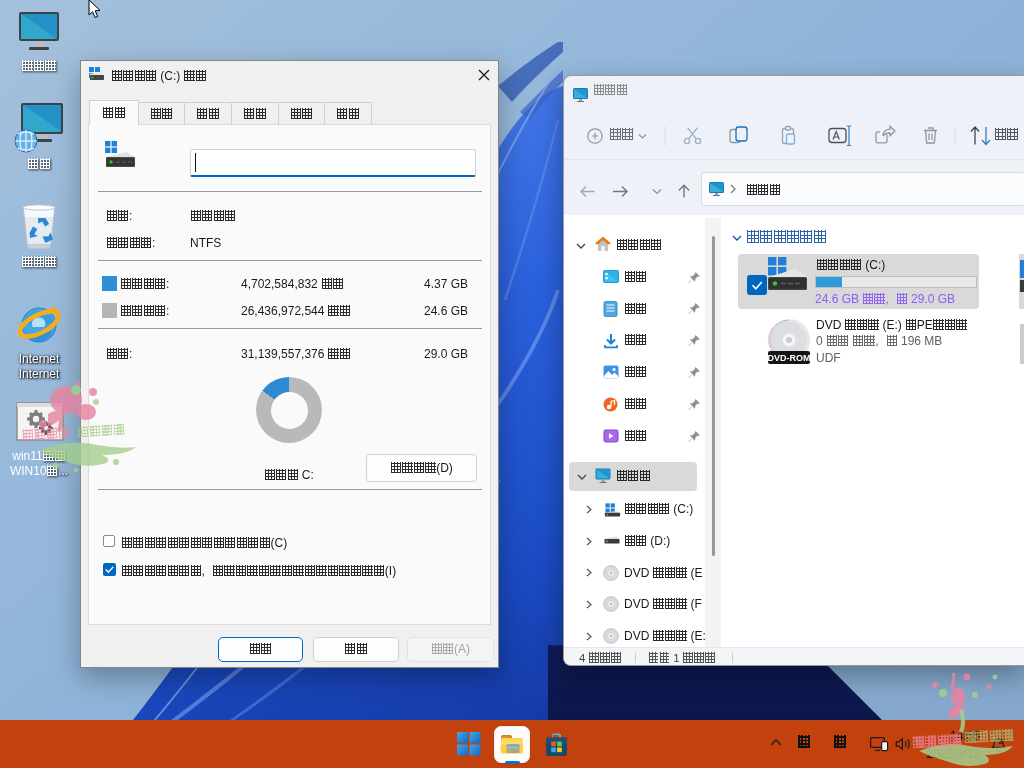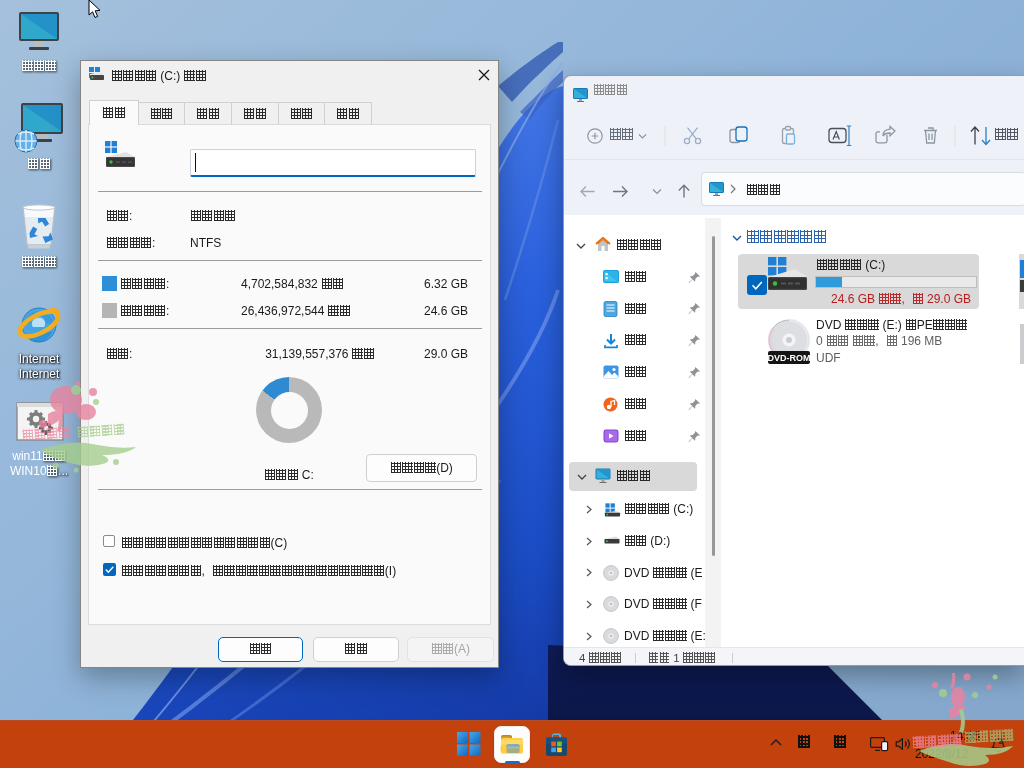--- a/index.html
+++ b/index.html
@@ -360,21 +360,21 @@
       <g fill="#585858">
           <rect x="16" y="26.6" width="5" height="1.8"></rect>
           <rect x="23" y="26.6" width="5" height="1.8"></rect>
           <rect x="30" y="26.6" width="5" height="1.8"></rect>
         </g>
     </svg>
     <div class="abs" style="left:95px;top:43px"><i class="z"></i><i class="z"></i><i class="z"></i><i class="z"></i> (C:)</div>
     <div class="abs" style="left:94px;top:61px;width:162px;height:12px;background:#e9e9e9;border:1px solid #bdbdbd">
       <div style="width:26px;height:10px;background:#2f9bdb"></div>
     </div>
-    <div class="abs" style="left:110px;top:77px;color:#b91c1c">24.6 GB <i class="z"></i><i class="z"></i><s class="fc">,</s><i class="z"></i> 29.0 GB</div>
+    <div class="abs" style="left:94px;top:77px;color:#8b5cf6">24.6 GB <i class="z"></i><i class="z"></i><s class="fc">,</s><i class="z"></i> 29.0 GB</div>
 
     <svg class="abs" style="left:46px;top:104px" width="44" height="46" viewBox="0 0 44 46">
       <circle cx="22" cy="21" r="20" fill="#dcdee1"></circle>
         <circle cx="22" cy="21" r="20" fill="none" stroke="#b5b8bc" stroke-width="1"></circle>
       <path d="M22,1 a20,20 0 0 1 14,34" fill="none" stroke="#eceef0" stroke-width="3" opacity="0.8"></path>
       <path d="M6,10 a20,20 0 0 0 4,26" fill="none" stroke="#e8c8d8" stroke-width="4" opacity="0.5"></path>
       <circle cx="22" cy="21" r="6.5" fill="#f4f5f7"></circle>
         <circle cx="22" cy="21" r="3" fill="#c9ccd1"></circle>
       <rect x="1" y="32" width="42" height="13" rx="2" fill="#141414"></rect>
       <text x="22" y="42" text-anchor="middle" font-size="9" fill="#fff" style="font-weight:bold">DVD-ROM</text>
@@ -448,29 +448,29 @@
 
   <div class="abs" style="left:25px;top:148px"><i class="z"></i><i class="z"></i>:</div>
   <div class="abs" style="left:109px;top:148px"><i class="z"></i><i class="z"></i><i class="z"></i><i class="z"></i></div>
   <div class="abs" style="left:25px;top:175px"><i class="z"></i><i class="z"></i><i class="z"></i><i class="z"></i>:</div>
   <div class="abs" style="left:109px;top:175px">NTFS</div>
   <div class="abs" style="left:17px;top:199px;width:384px;height:1px;background:#9c9c9c"></div>
 
   <div class="abs" style="left:21px;top:215px;width:15px;height:15px;background:#2e8fd8"></div>
   <div class="abs" style="left:39px;top:216px"><i class="z"></i><i class="z"></i><i class="z"></i><i class="z"></i>:</div>
   <div class="abs" style="left:160px;top:216px;width:158px;text-align:left">4,702,584,832 <i class="z"></i><i class="z"></i></div>
-  <div class="abs" style="left:330px;top:216px;width:57px;text-align:right">6.32 GB</div>
+  <div class="abs" style="left:330px;top:216px;width:57px;text-align:right">4.37 GB</div>
   <div class="abs" style="left:21px;top:242px;width:15px;height:15px;background:#b5b5b5"></div>
   <div class="abs" style="left:39px;top:243px"><i class="z"></i><i class="z"></i><i class="z"></i><i class="z"></i>:</div>
   <div class="abs" style="left:160px;top:243px;width:158px;text-align:left">26,436,972,544 <i class="z"></i><i class="z"></i></div>
   <div class="abs" style="left:330px;top:243px;width:57px;text-align:right">24.6 GB</div>
   <div class="abs" style="left:17px;top:267px;width:384px;height:1px;background:#9c9c9c"></div>
 
   <div class="abs" style="left:25px;top:286px"><i class="z"></i><i class="z"></i>:</div>
-  <div class="abs" style="left:160px;top:286px;width:158px;text-align:center">31,139,557,376 <i class="z"></i><i class="z"></i></div>
+  <div class="abs" style="left:160px;top:286px;width:158px;text-align:left">31,139,557,376 <i class="z"></i><i class="z"></i></div>
   <div class="abs" style="left:330px;top:286px;width:57px;text-align:right">29.0 GB</div>
 
   <div class="abs" style="left:175px;top:316px;width:66px;height:66px;border-radius:50%;background:conic-gradient(#b9b9b9 0 306deg,#2e8bd2 306deg 360deg)"></div>
   <div class="abs" style="left:189.5px;top:330.5px;width:37px;height:37px;border-radius:50%;background:#fafafa"></div>
 
   <div class="abs" style="left:183px;top:407px"><i class="z"></i><i class="z"></i><i class="z"></i> C:</div>
   <div class="abs" style="left:285px;top:393px;width:111px;height:28px;background:#fdfdfd;border:1px solid #d0d0d0;border-radius:4px;text-align:center;line-height:26px"><i class="z"></i><i class="z"></i><i class="z"></i><i class="z"></i>(D)</div>
   <div class="abs" style="left:17px;top:428px;width:384px;height:1px;background:#9c9c9c"></div>
 
   <div class="abs" style="left:22px;top:474px;width:12px;height:12px;background:#fff;border:1px solid #8a8a8a;border-radius:2px"></div>
@@ -535,21 +535,21 @@
       <path d="M5,13.4 h5"></path>
       <rect x="11.6" y="4.6" width="6" height="9" rx="1.4" fill="#eff2f6"></rect>
       <path d="M14.6,6.6 v0.01"></path>
     </g>
   </svg>
   <svg class="abs" style="left:895px;top:16px" width="17" height="14" viewBox="0 0 17 14">
     <path d="M1.2,4.8 h2.6 l3.6,-3.2 v10.8 l-3.6,-3.2 h-2.6 z" fill="none" stroke="#1b1b1b" stroke-width="1.2" stroke-linejoin="round"></path>
     <path d="M10.2,4.4 a4.4,4.4 0 0 1 0,5.2 M12.6,2.4 a7.6,7.6 0 0 1 0,9.2" fill="none" stroke="#1b1b1b" stroke-width="1.2"></path>
   </svg>
   <div class="abs" style="left:930px;top:8px;width:50px;text-align:right;font-size:12px;color:#111">14:55</div>
-  <div class="abs" style="left:915px;top:26px;width:65px;font-size:12px;color:#111">2022/8/12</div>
+  <div class="abs" style="left:915px;top:26px;width:65px;text-align:right;font-size:12px;color:#111">2022/8/12</div>
   <svg class="abs" style="left:990px;top:15px" width="17" height="16" viewBox="0 0 17 16">
     <g fill="none" stroke="#1b1b1b" stroke-width="1.1">
       <path d="M2.5,11.5 c1,-1 1.6,-2.2 1.6,-4.2 a4.4,4.4 0 0 1 8.8,0 c0,2 .6,3.2 1.6,4.2 z"></path>
       <path d="M6.6,13.6 a1.9,1.9 0 0 0 3.8,0"></path>
       <path d="M9.2,3.2 h3.6 l-3.6,4 h3.6" stroke-width="1"></path>
     </g>
   </svg>
 </div>
 
 <svg class="abs" style="left:18px;top:378px;opacity:.8" width="125" height="100" viewBox="0 0 125 100">

